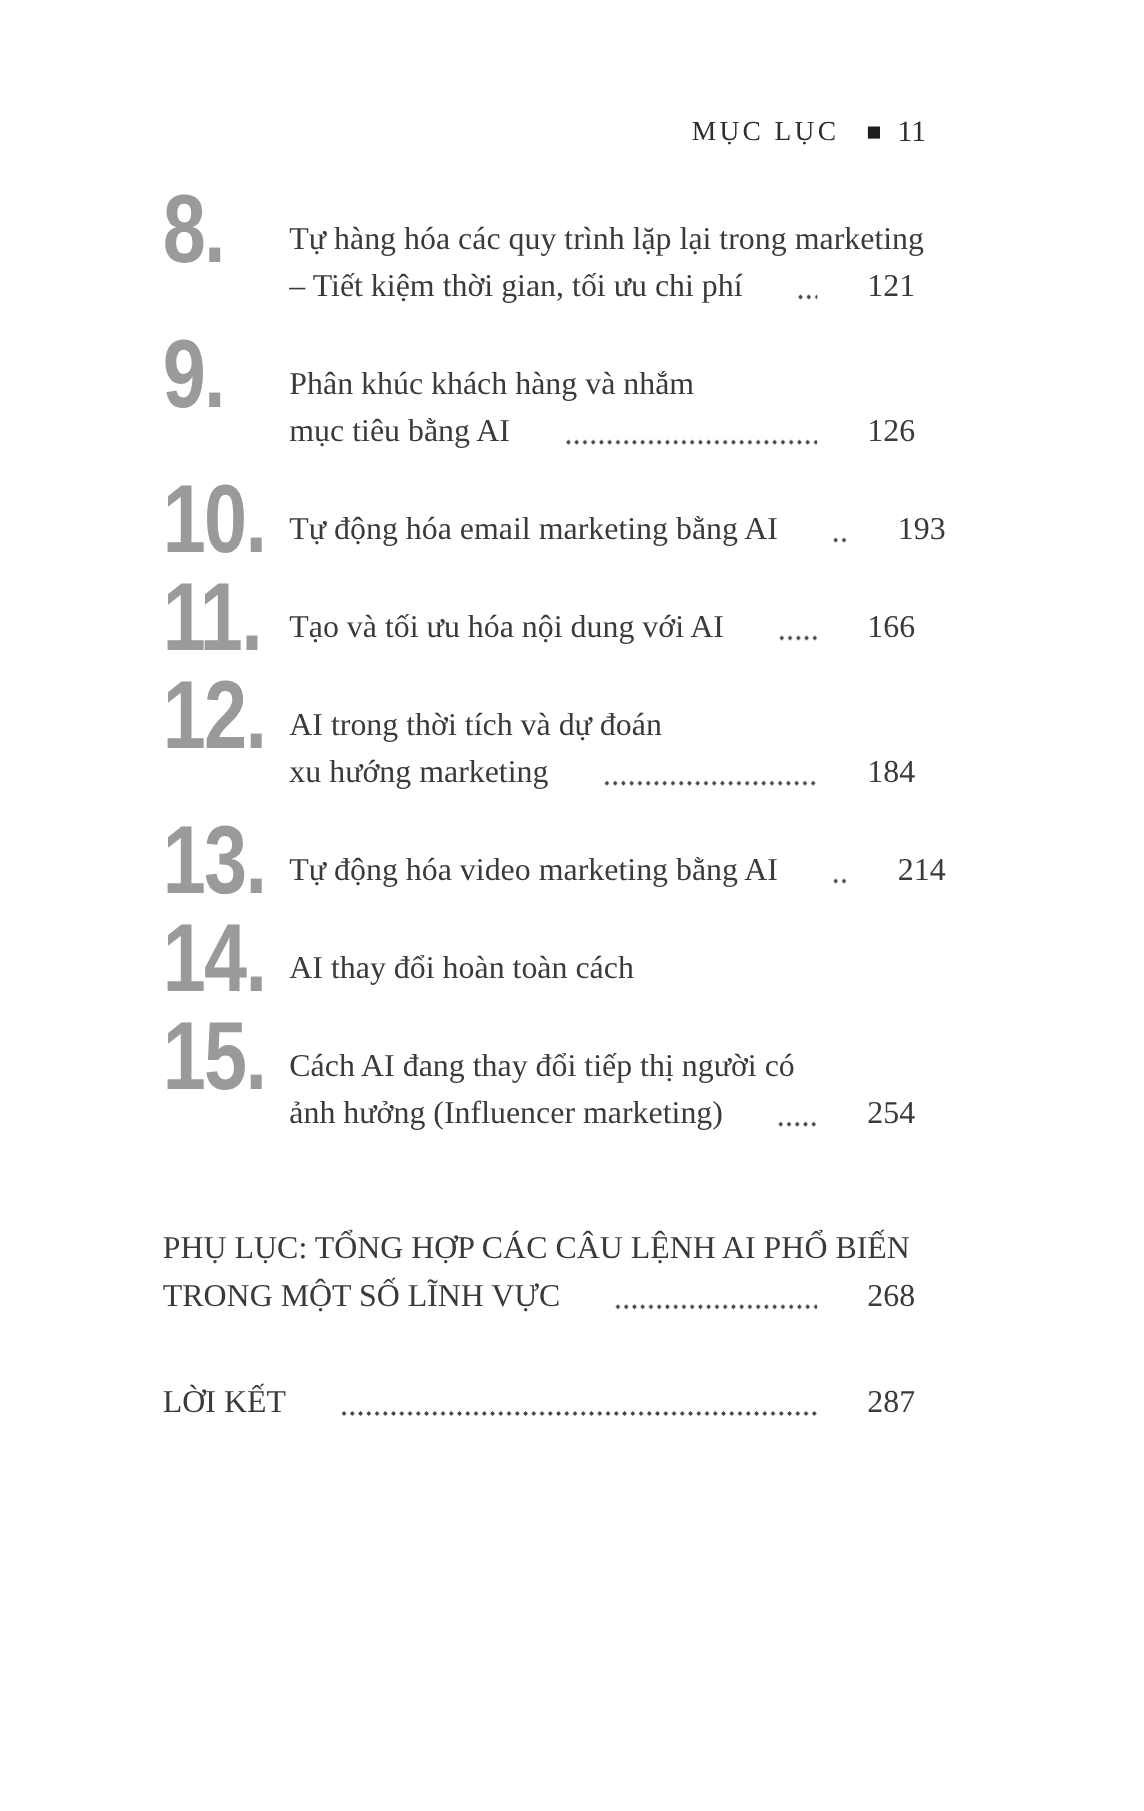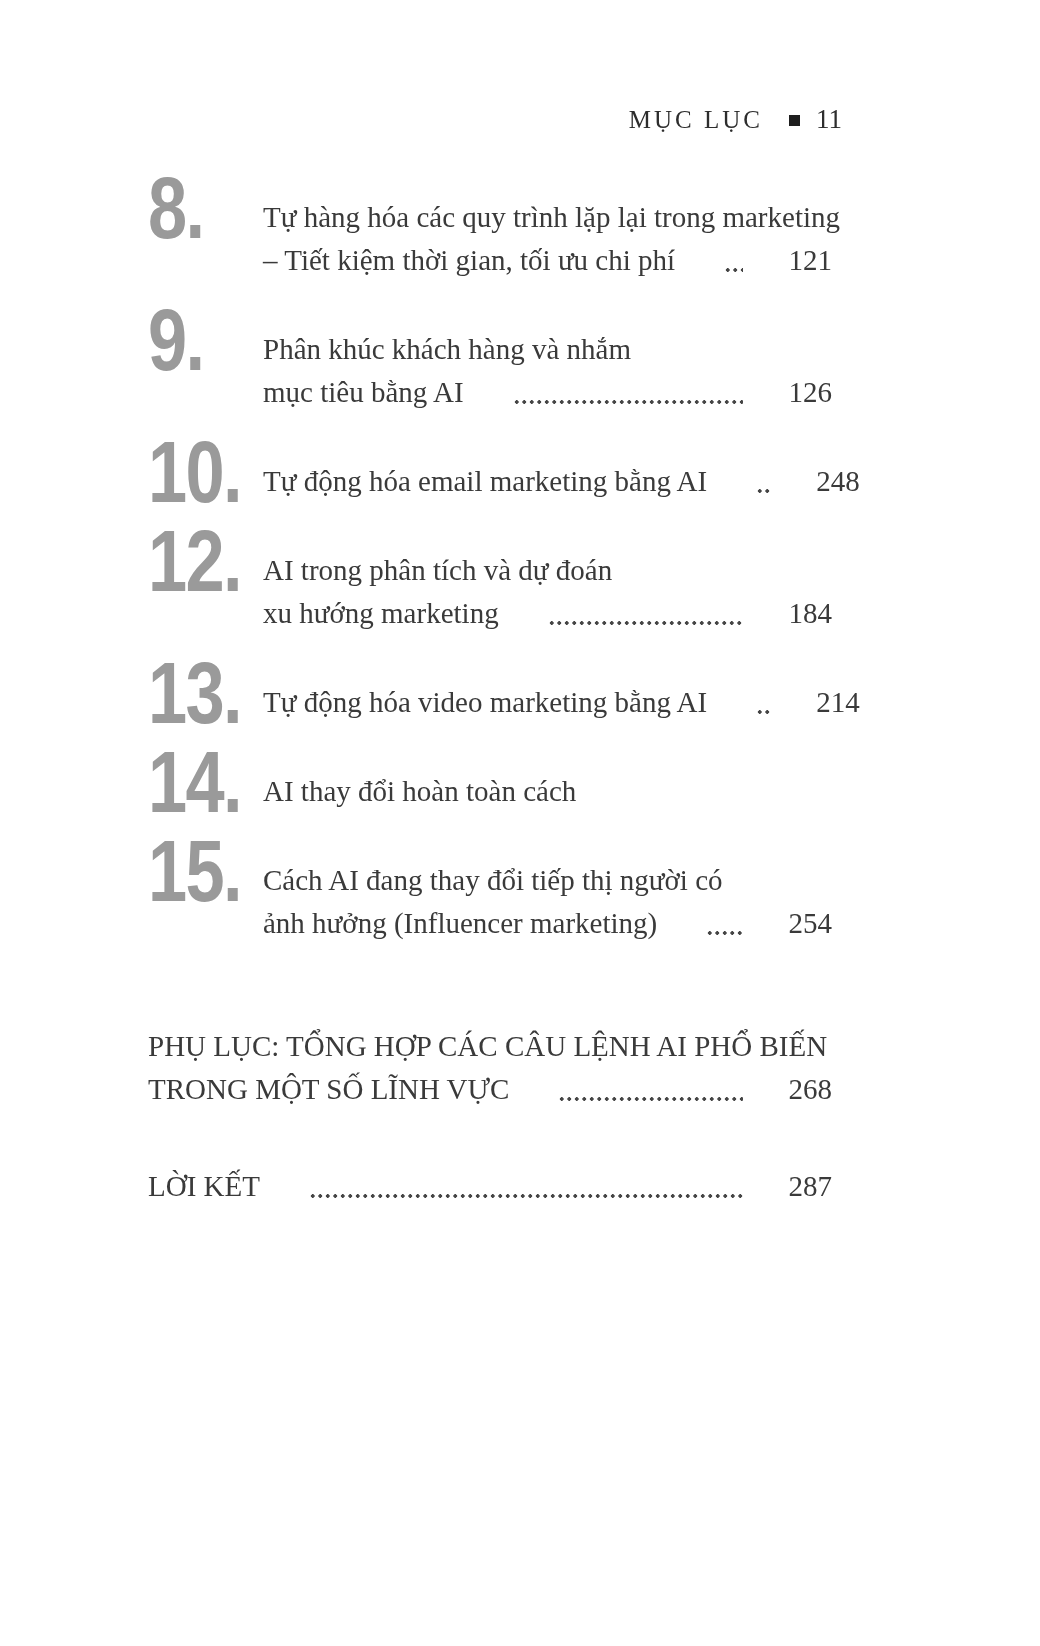--- a/index.html
+++ b/index.html
@@ -133,32 +133,44 @@
     </div>
 
     <div class="entry">
       <div class="num">
         <span class="num-inner">10.</span>
       </div>
       <div class="body">
         <div class="line leader">
           <span class="t">Tự động hóa email marketing bằng AI</span>
           <span class="dots"></span>
-          <span class="pg">248</span>
-        </div>
-      </div>
-    </div>
-
+          <span class="pg">193</span>
+        </div>
+      </div>
+    </div>
+
+    <div class="entry">
+      <div class="num">
+        <span class="num-inner">11.</span>
+      </div>
+      <div class="body">
+        <div class="line leader">
+          <span class="t">Tạo và tối ưu hóa nội dung với AI</span>
+          <span class="dots"></span>
+          <span class="pg">166</span>
+        </div>
+      </div>
+    </div>
 
     <div class="entry">
       <div class="num">
         <span class="num-inner">12.</span>
       </div>
       <div class="body">
-        <div class="line">AI trong phân tích và dự đoán</div>
+        <div class="line">AI trong thời tích và dự đoán</div>
         <div class="line leader">
           <span class="t">xu hướng marketing</span>
           <span class="dots"></span>
           <span class="pg">184</span>
         </div>
       </div>
     </div>
 
     <div class="entry">
       <div class="num">

